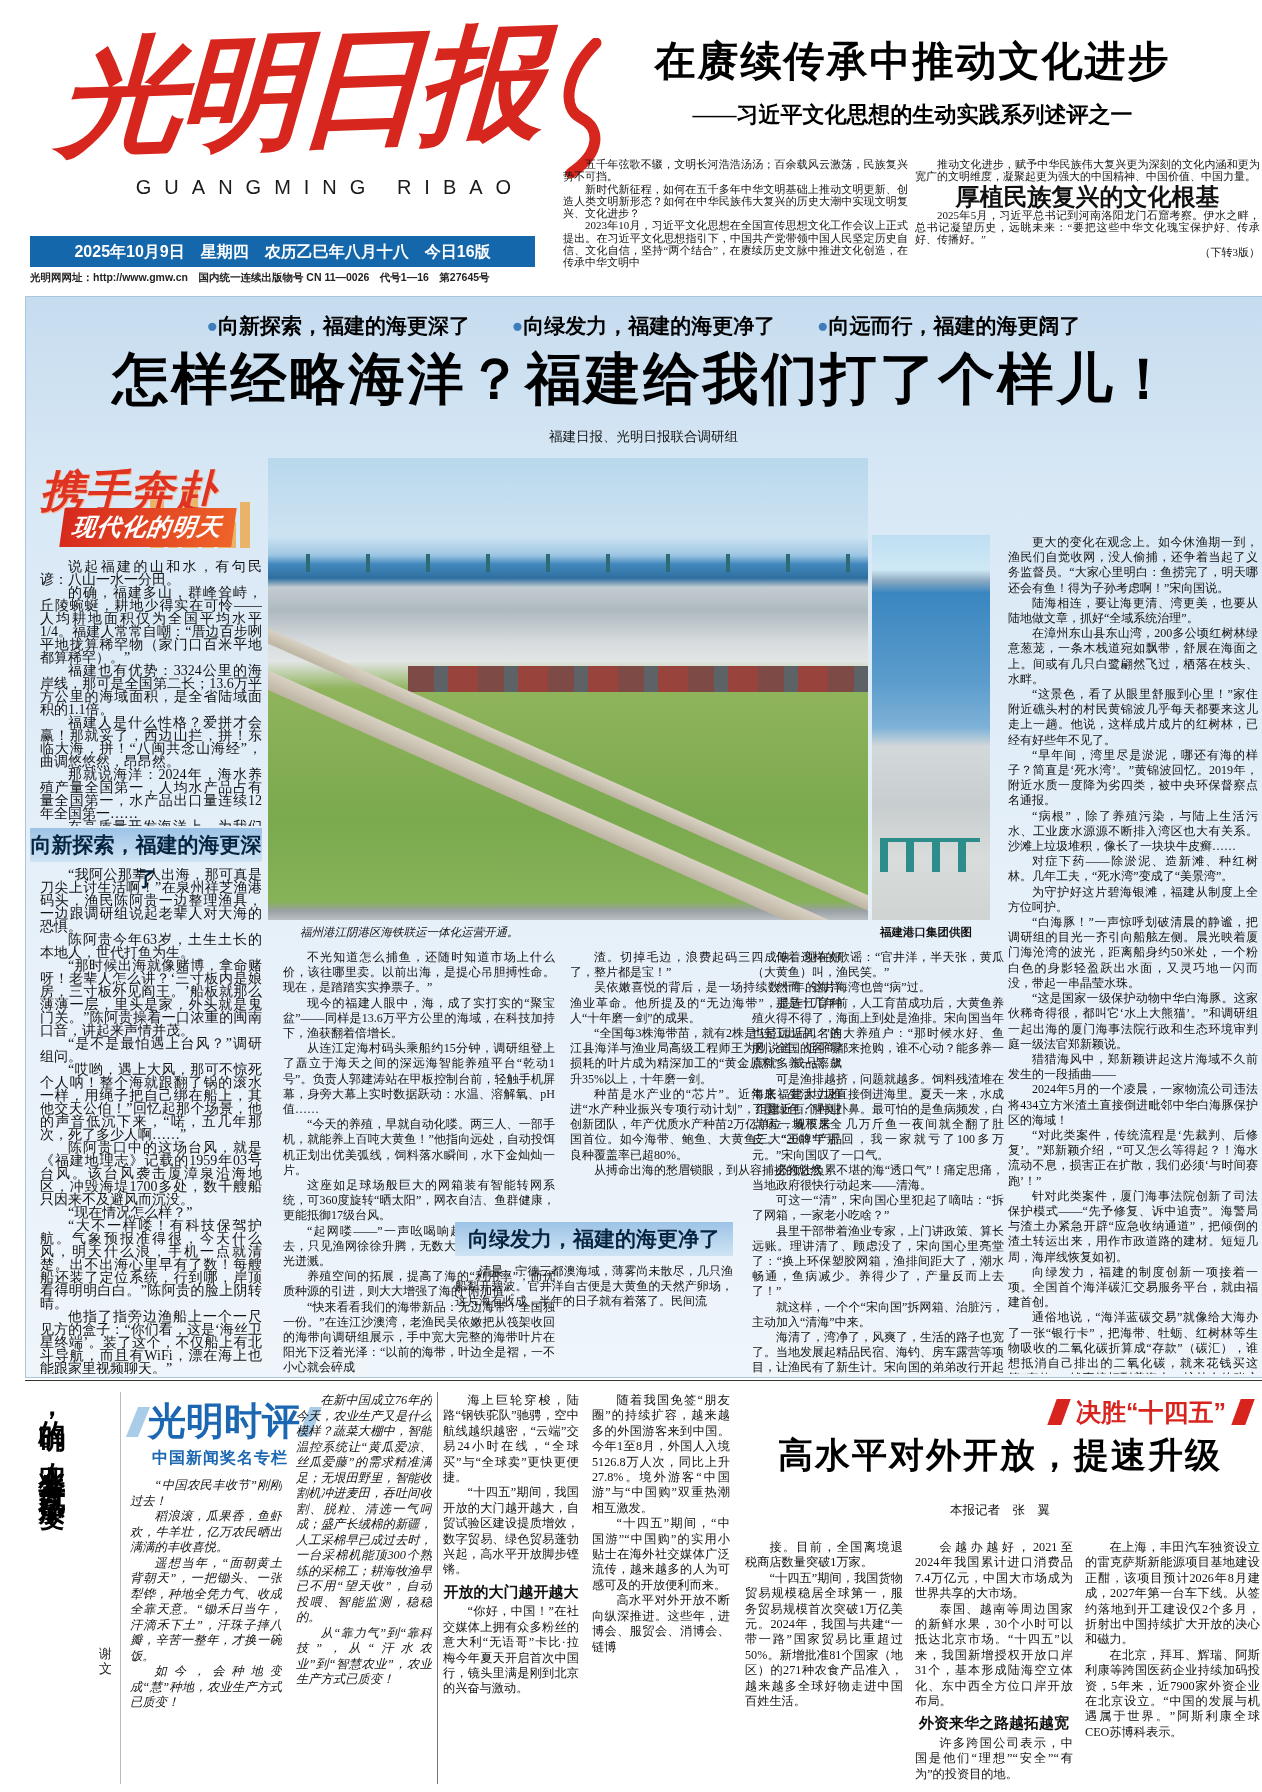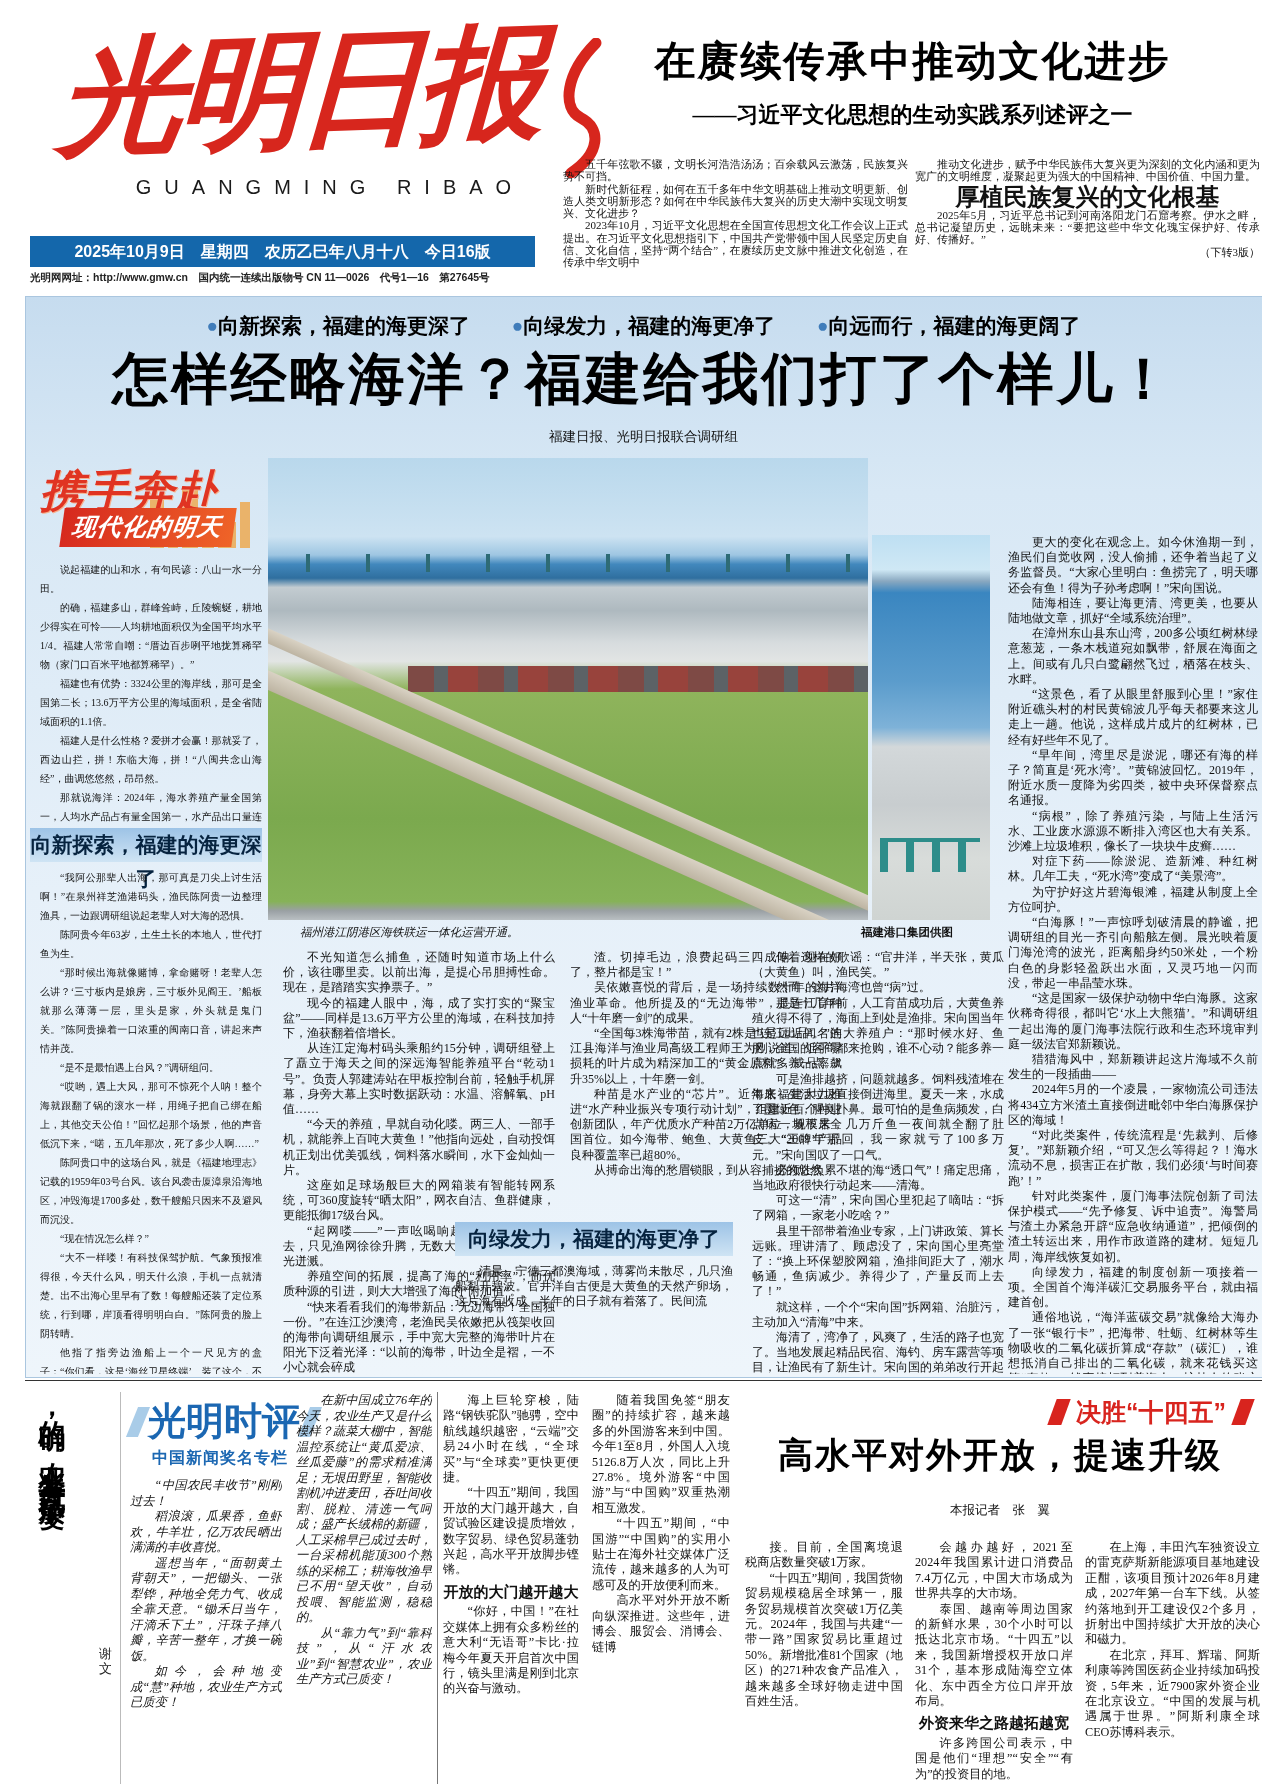--- a/index.html
+++ b/index.html
@@ -42,21 +42,21 @@
   .sblogo .city{position:absolute;right:0;bottom:6px;width:120px;height:70px;opacity:.75;}
   .sblogo .city i{position:absolute;bottom:0;background:#f0a23c;display:block;}
   .sblogo .l1{position:absolute;left:2px;top:0px;font-family:"Liberation Sans",sans-serif;
     font-style:italic;font-weight:900;font-size:44px;color:#e03422;letter-spacing:1px;
     text-shadow:1px 1px 0 #f7b08d;}
   .sblogo .l2{position:absolute;left:24px;top:46px;background:linear-gradient(100deg,#d6281e,#ef6428);
     color:#fff;font-family:"Liberation Sans",sans-serif;font-style:italic;font-weight:900;
     font-size:24px;padding:3px 12px 4px 10px;transform:skewX(-8deg);letter-spacing:1px;}
   .newscol{position:absolute;text-align:justify;overflow:hidden;font-size:12px;line-height:15.2px;}
   .newscol p{margin:0;text-indent:2em;}
-  .sidecol{font-size:10px;line-height:19px;}
+  .sidecol{font-size:14px;line-height:13px;}
   .subheadbar{position:absolute;background:linear-gradient(180deg,#9dc3e6,#cfe4f4);
     text-align:center;font-family:"Liberation Sans",sans-serif;font-weight:900;font-size:21px;
     color:#06233f;line-height:34px;height:34px;}
   
   .photo-main{left:268px;top:458px;width:600px;height:462px;overflow:hidden;
     background:linear-gradient(180deg,#b9d8ec 0%,#cde3f2 17%,#9ec6e2 21%,#4288bd 23%,#2f6f9f 26%,
       #c3ccd1 28%,#aeb9bf 33%,#d7dcde 40%,#e2e5e4 44%,#8fb45c 50%,#7ba94e 78%,#86b258 96%,#9aa0a4 98%,#b9bfc2 100%);}
   .photo-main .rail1,.photo-main .rail2{position:absolute;width:900px;height:14px;
     background:linear-gradient(180deg,#d9d2c4,#bdb4a2);transform:rotate(24deg);}
   .photo-main .rail1{left:-160px;top:300px;}
@@ -64,21 +64,21 @@
   .photo-main .train{position:absolute;left:140px;top:208px;width:460px;height:26px;
     background:repeating-linear-gradient(90deg,#7e4a45 0 26px,#5c6266 26px 40px,#98433c 40px 70px);}
   .photo-main .cranes{position:absolute;left:0;top:96px;width:600px;height:18px;
     background:repeating-linear-gradient(90deg,transparent 0 38px,#2e6b75 38px 42px,transparent 42px 60px);}
   .photo-side{left:872px;top:535px;width:118px;height:385px;overflow:hidden;
     background:linear-gradient(180deg,#bedff2 0%,#cfe8f5 9%,#89a8c0 12%,#3a86c0 15%,#5b9ccc 38%,#7eb2d8 50%,
       #d3d8da 55%,#c8cdcf 70%,#d8dcda 84%,#cfd4d2 100%);}
   .photo-side .crane{position:absolute;left:8px;bottom:48px;width:100px;height:30px;
     background:repeating-linear-gradient(90deg,#2d8d8a 0 8px,transparent 8px 26px);border-top:4px solid #2d8d8a;}
   .cap-left{left:300px;top:925px;font-style:italic;font-size:11.5px;color:#111;}
-  .cap-right{left:852px;top:925px;width:110px;text-align:center;font-weight:700;font-size:11.5px;color:#111;}
+  .cap-right{left:880px;top:925px;width:110px;text-align:left;font-weight:700;font-size:11.5px;color:#111;}
   
   .hdiv{left:25px;top:1380px;width:1237px;height:0;border-top:1.5px solid #333;}
   .vhead{left:34px;top:1398px;height:388px;writing-mode:vertical-rl;
     font-weight:900;font-size:27px;letter-spacing:5px;color:#000;}
   .vauthor{left:96px;top:1636px;writing-mode:vertical-rl;font-size:13px;letter-spacing:6px;color:#222;}
   .gmlogo{left:128px;top:1396px;width:160px;text-align:center;font-family:"Liberation Sans",sans-serif;
     font-weight:900;font-size:38px;color:#1b67b2;white-space:nowrap;}
   .gmlogo .sl{display:inline-block;width:12px;height:30px;background:#a9cce8;transform:skewX(-22deg);margin:0 4px;vertical-align:-3px;}
   .gmsub{left:128px;top:1448px;width:160px;text-align:right;font-family:"Liberation Sans",sans-serif;
     font-weight:900;font-size:16px;color:#1b67b2;letter-spacing:1px;white-space:nowrap;}

